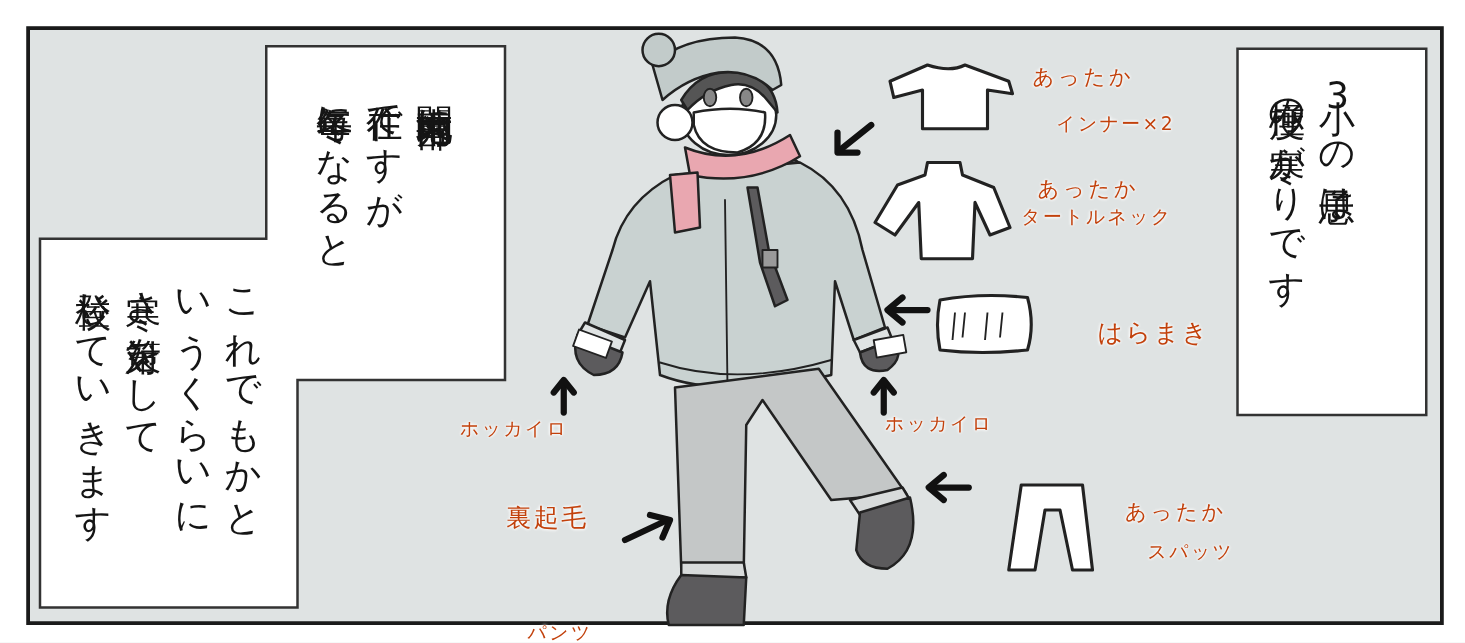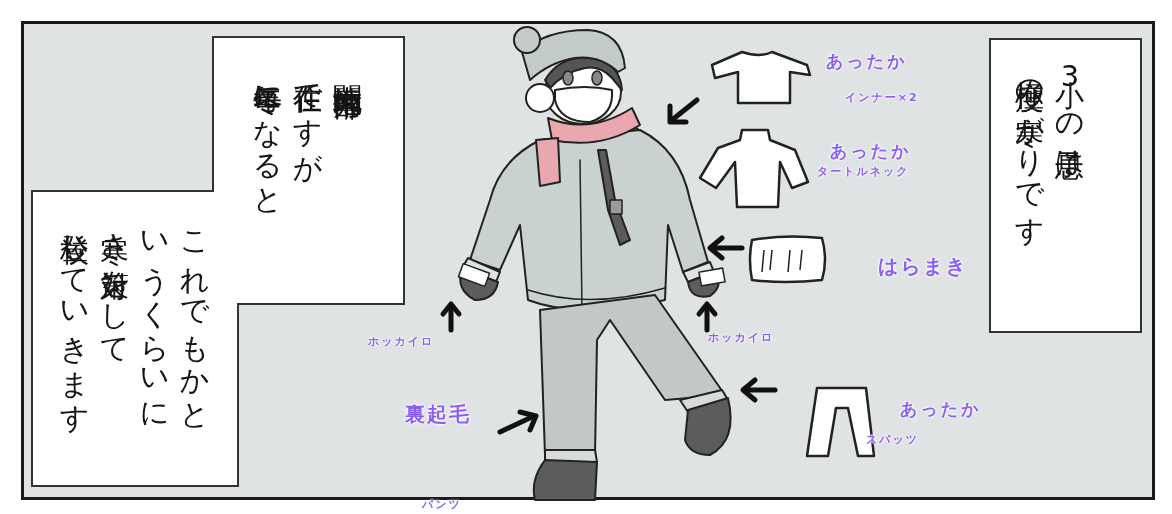--- a/index.html
+++ b/index.html
@@ -5,24 +5,24 @@
     html, body { margin: 0; padding: 0; background: #ffffff; }
     body { width: 1172px; height: 514px; position: relative; overflow: hidden;
            font-family: "DejaVu Sans", sans-serif; }
     .panel { position: absolute; left: 21px; top: 21px; width: 1134px; height: 479px;
              background: #dfe3e3; border: 3px solid #1a1a1a; box-sizing: border-box; }
     svg.art { position: absolute; left: 0; top: 0; }
     .vtext { position: absolute; writing-mode: vertical-rl; text-orientation: upright;
              font-family: "DejaVu Sans", sans-serif; color: #151515; font-size: 29px;
              line-height: 40px; letter-spacing: 1px; white-space: nowrap; }
     .vtext span { display: block; }
-    .hand { position: absolute; font-family: "DejaVu Sans", sans-serif; font-weight: bold;
-            color: #8b5cf6; white-space: nowrap;
+    .hand { position: absolute; font-family: "DejaVu Sans", sans-serif; font-weight: normal;
+            color: #c2410c; white-space: nowrap;
             text-shadow: 0 0 3px #fff, 0 0 3px #fff, 0 0 2px #fff; }
-    .hand.sm { font-size: 11px; letter-spacing: 2px; }
+    .hand.sm { font-size: 15px; letter-spacing: 2px; }
     .hand.md { font-size: 17px; letter-spacing: 3px; }
     .hand.lg { font-size: 20px; letter-spacing: 2px; }
   </style>
 </head>
 <body>
 
 <div class="panel"></div>
 
 <svg class="art" width="1172" height="514" viewBox="0 0 1172 514">
 
@@ -146,13 +146,13 @@
 
 <div class="hand lg" style="left: 838px; top: 253px; margin-left: 40px;">はらまき</div>
 
 <div class="hand sm" style="left: 368px; top: 334px;">ホッカイロ</div>
 <div class="hand sm" style="left: 708px; top: 330px;">ホッカイロ</div>
 
 <div class="hand lg" style="left: 405px; top: 401px;">裏起毛</div>
 <div class="hand sm" style="left: 422px; top: 463px; margin-top: 34px;">パンツ</div>
 
 <div class="hand md" style="left: 900px; top: 398px;">あったか</div>
-<div class="hand sm" style="left: 866px; top: 432px; text-align: center;">スパッツ</div>
+<div class="hand sm" style="left: 918px; top: 432px; text-align: center;">スパッツ</div>
 
 </body></html>

